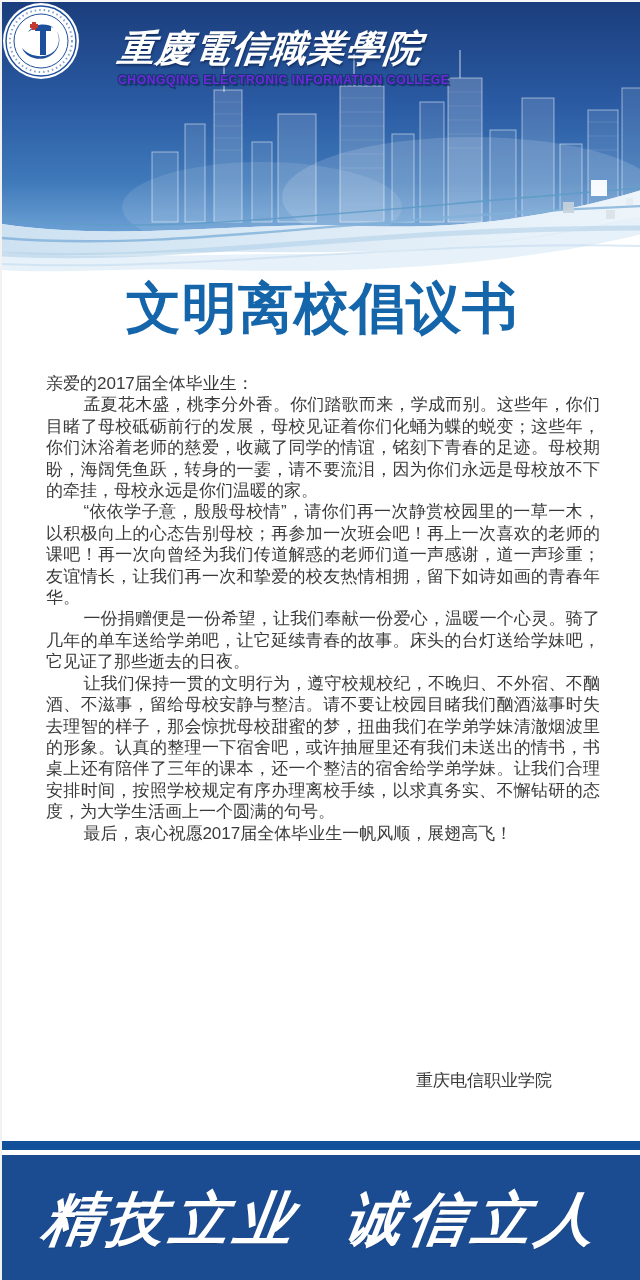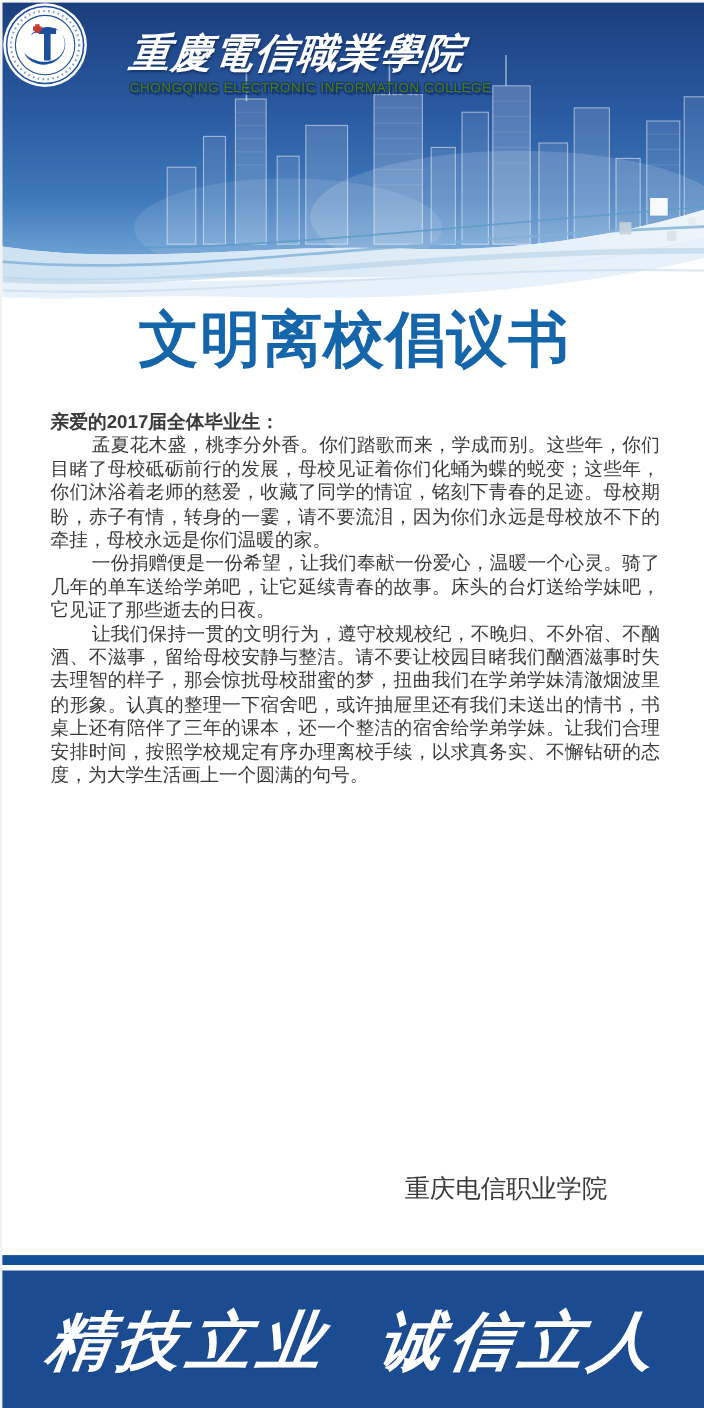--- a/index.html
+++ b/index.html
@@ -44,24 +44,24 @@
     font-size: 37px;
     letter-spacing: 1px;
     white-space: nowrap;
     transform: skewX(-6deg);
     text-shadow: 1px 2px 2px rgba(10,30,70,0.55);
     line-height: 1.1;
   }
   .college-name-en {
     margin-top: 4px;
     font-size: 12.1px;
-    font-weight: normal;
+    font-weight: bold;
     letter-spacing: 0.6px;
     white-space: nowrap;
-    color: #4d7c0f;
+    color: #6d28d9;
     text-shadow:
       1px 1px 0 #163a72, -1px 1px 0 #163a72,
       1px -1px 0 #163a72, -1px -1px 0 #163a72,
       2px 2px 1px rgba(10,30,70,0.6);
   }
 
   
   .title {
     position: absolute;
     top: 276px; left: 0;
@@ -78,30 +78,30 @@
   .letter-body {
     position: absolute;
     top: 371px; left: 44px;
     width: 554px;
     font-size: 17px;
     line-height: 21.4px;
     color: #3a3a3a;
     text-align: justify;
   }
   .letter-body p { text-indent: 2.2em; }
-  .letter-body p.no-indent { text-indent: 0; font-weight: bold; }
+  .letter-body p.no-indent { text-indent: 0; }
 
   
   .signature {
     position: absolute;
     top: 1066px;
     right: 88px;
     text-align: center;
     color: #3a3a3a;
-    font-size: 23px;
+    font-size: 17px;
     line-height: 25px;
   }
 
   
   .stripe-thin {
     position: absolute;
     top: 1139px; left: 0;
     width: 640px; height: 9px;
     background: #12509a;
   }
@@ -211,23 +211,25 @@
       <div class="college-name">重慶電信職業學院</div>
       <div class="college-name-en">CHONGQING ELECTRONIC INFORMATION COLLEGE</div>
     </div>
   </div>
 
   <div class="title">文明离校倡议书</div>
 
   <div class="letter-body">
     <p class="no-indent">亲爱的2017届全体毕业生：</p>
     <div>
-        <p>孟夏花木盛，桃李分外香。你们踏歌而来，学成而别。这些年，你们目睹了母校砥砺前行的发展，母校见证着你们化蛹为蝶的蜕变；这些年，你们沐浴着老师的慈爱，收藏了同学的情谊，铭刻下青春的足迹。母校期盼，赤子有情，转身的一霎，请不要流泪，因为你们永远是母校放不下的牵挂，母校永远是你们温暖的家。</p>
+        <p>孟夏花木盛，桃李分外香。你们踏歌而来，学成而别。这些年，你们目睹了母校砥砺前行的发展，母校见证着你们化蛹为蝶的蜕变；这些年，你们沐浴着老师的慈爱，收藏了同学的情谊，铭刻下青春的足迹。母校期盼，海阔凭鱼跃，转身的一霎，请不要流泪，因为你们永远是母校放不下的牵挂，母校永远是你们温暖的家。</p>
+        <p>“依依学子意，殷殷母校情”，请你们再一次静赏校园里的一草一木，以积极向上的心态告别母校；再参加一次班会吧！再上一次喜欢的老师的课吧！再一次向曾经为我们传道解惑的老师们道一声感谢，道一声珍重；友谊情长，让我们再一次和挚爱的校友热情相拥，留下如诗如画的青春年华。</p>
         <p>一份捐赠便是一份希望，让我们奉献一份爱心，温暖一个心灵。骑了几年的单车送给学弟吧，让它延续青春的故事。床头的台灯送给学妹吧，它见证了那些逝去的日夜。</p>
         <p>让我们保持一贯的文明行为，遵守校规校纪，不晚归、不外宿、不酗酒、不滋事，留给母校安静与整洁。请不要让校园目睹我们酗酒滋事时失去理智的样子，那会惊扰母校甜蜜的梦，扭曲我们在学弟学妹清澈烟波里的形象。认真的整理一下宿舍吧，或许抽屉里还有我们未送出的情书，书桌上还有陪伴了三年的课本，还一个整洁的宿舍给学弟学妹。让我们合理安排时间，按照学校规定有序办理离校手续，以求真务实、不懈钻研的态度，为大学生活画上一个圆满的句号。</p>
+        <p>最后，衷心祝愿2017届全体毕业生一帆风顺，展翅高飞！</p>
       </div>
   </div>
 
   <div class="signature">
     <div>重庆电信职业学院</div>
   </div>
 
   <div class="stripe-thin"></div>
   <div class="band">
     <span class="slogan">精技立业</span>

